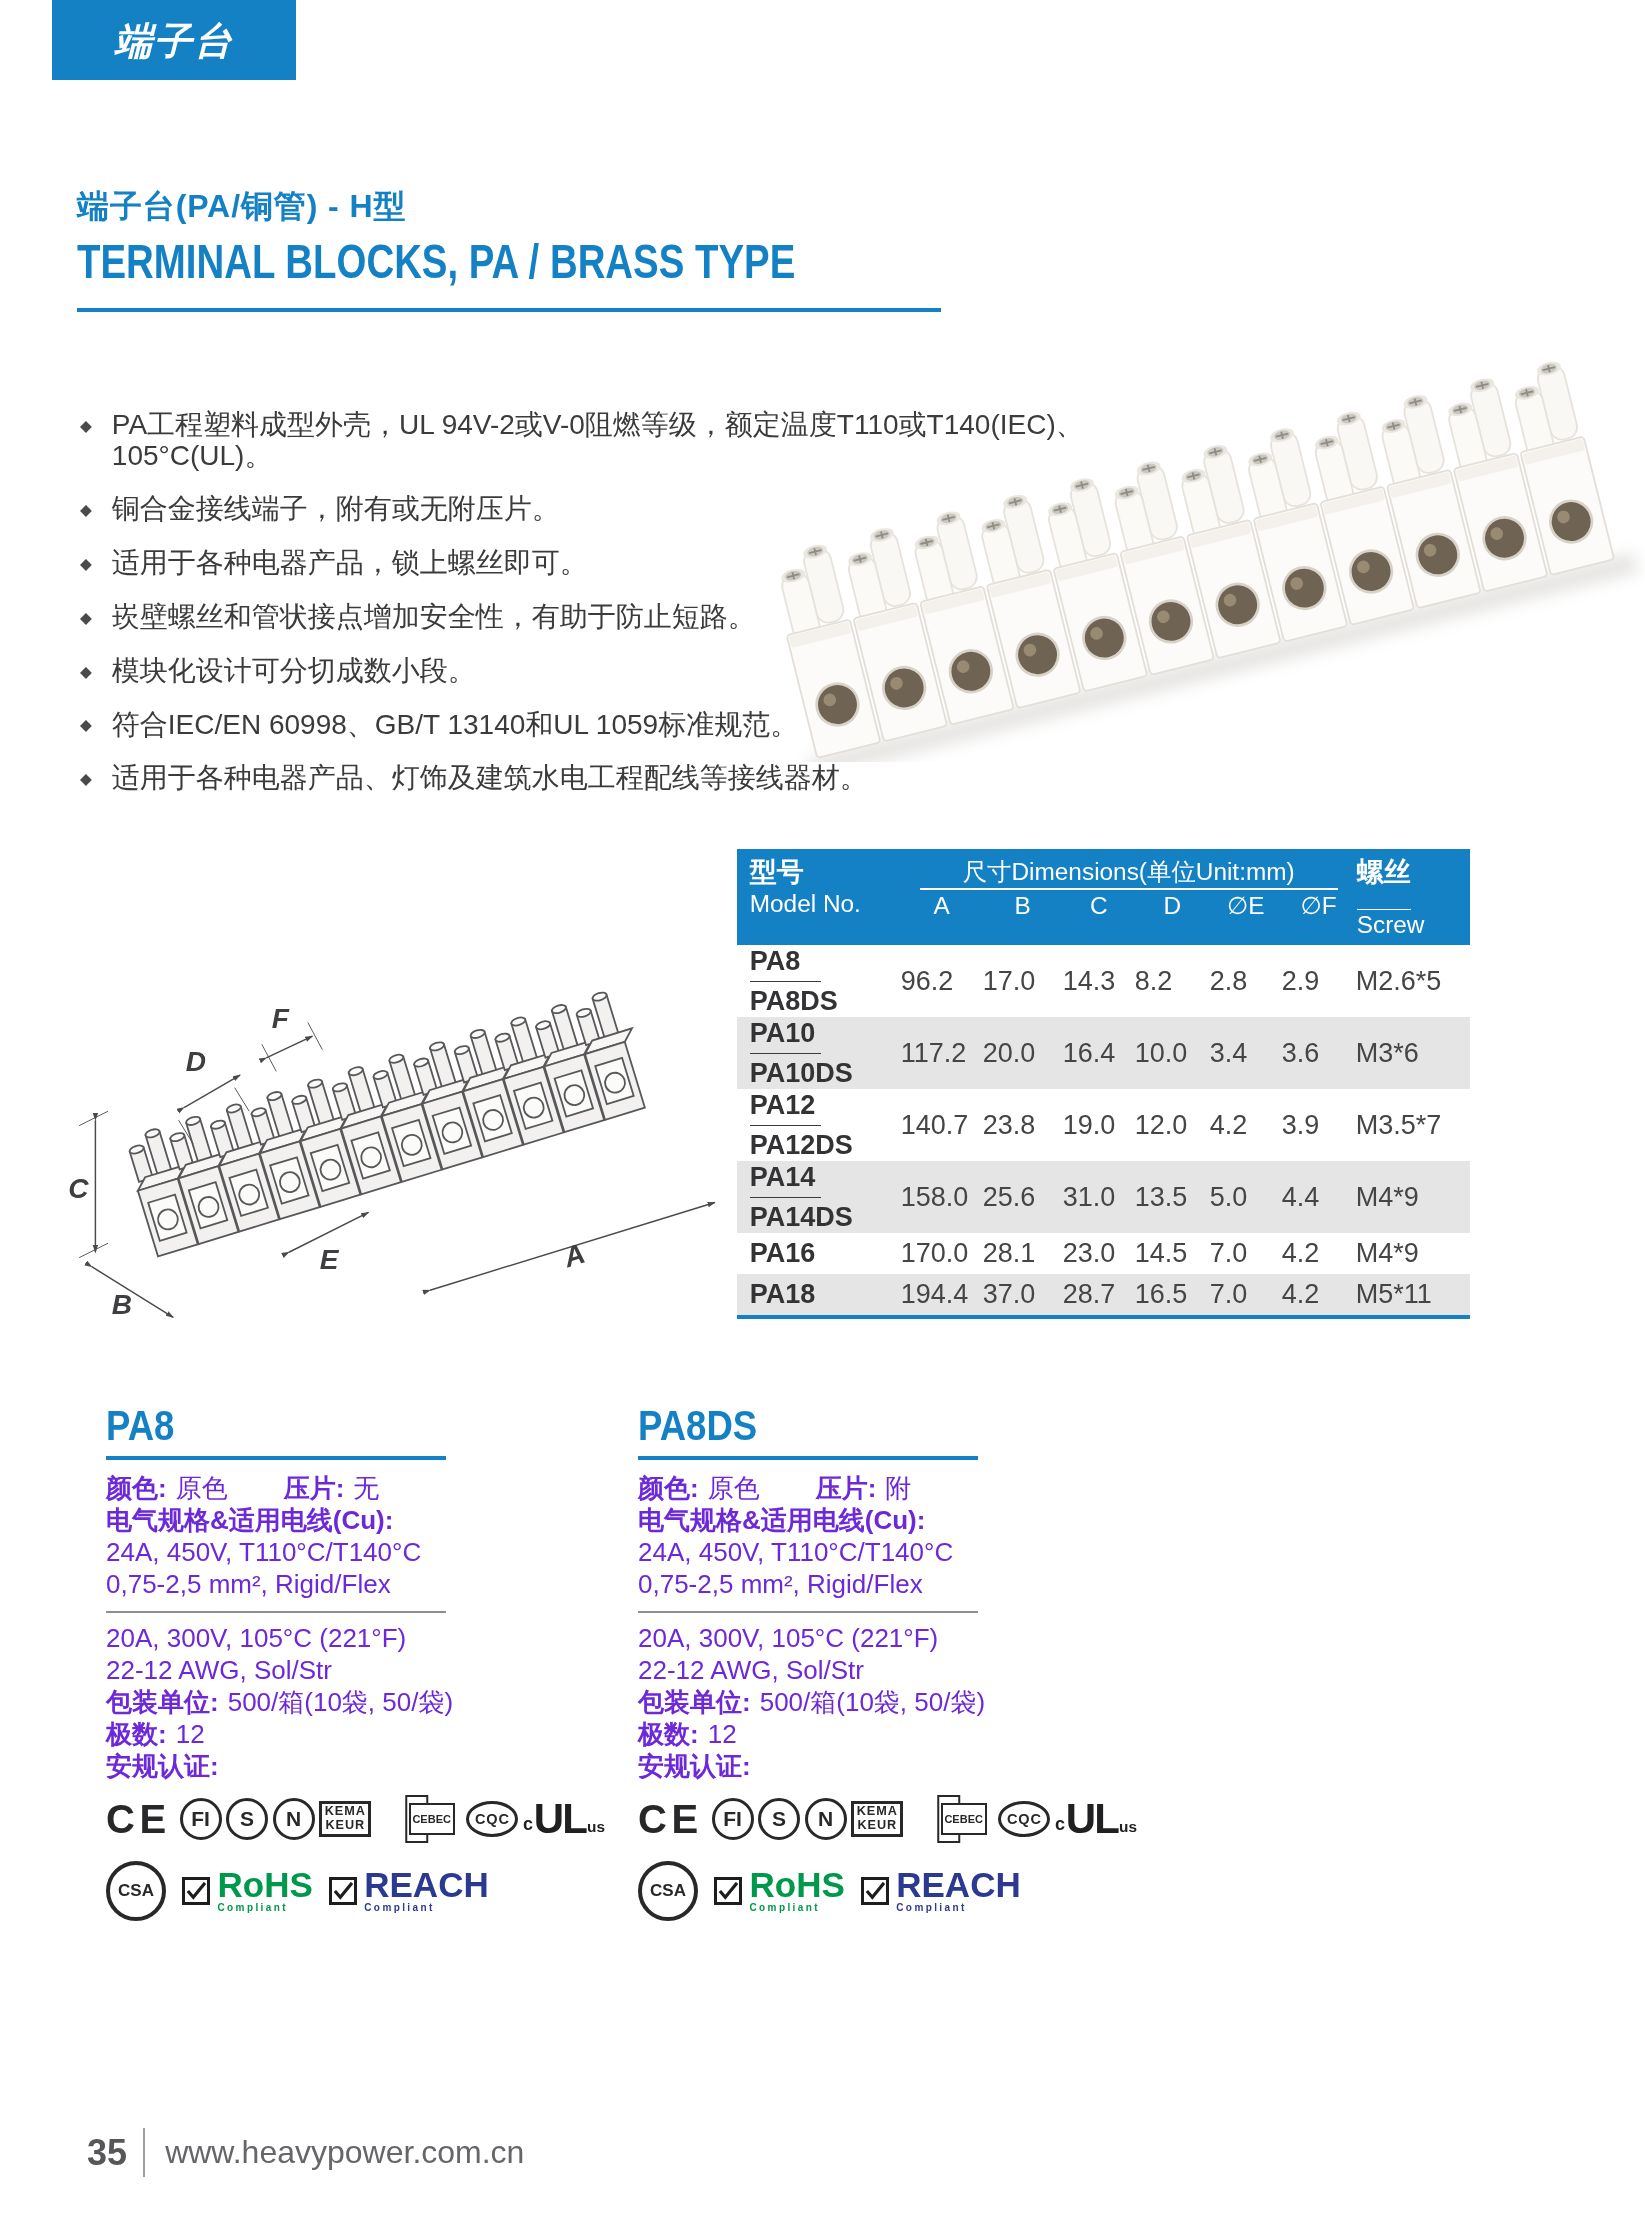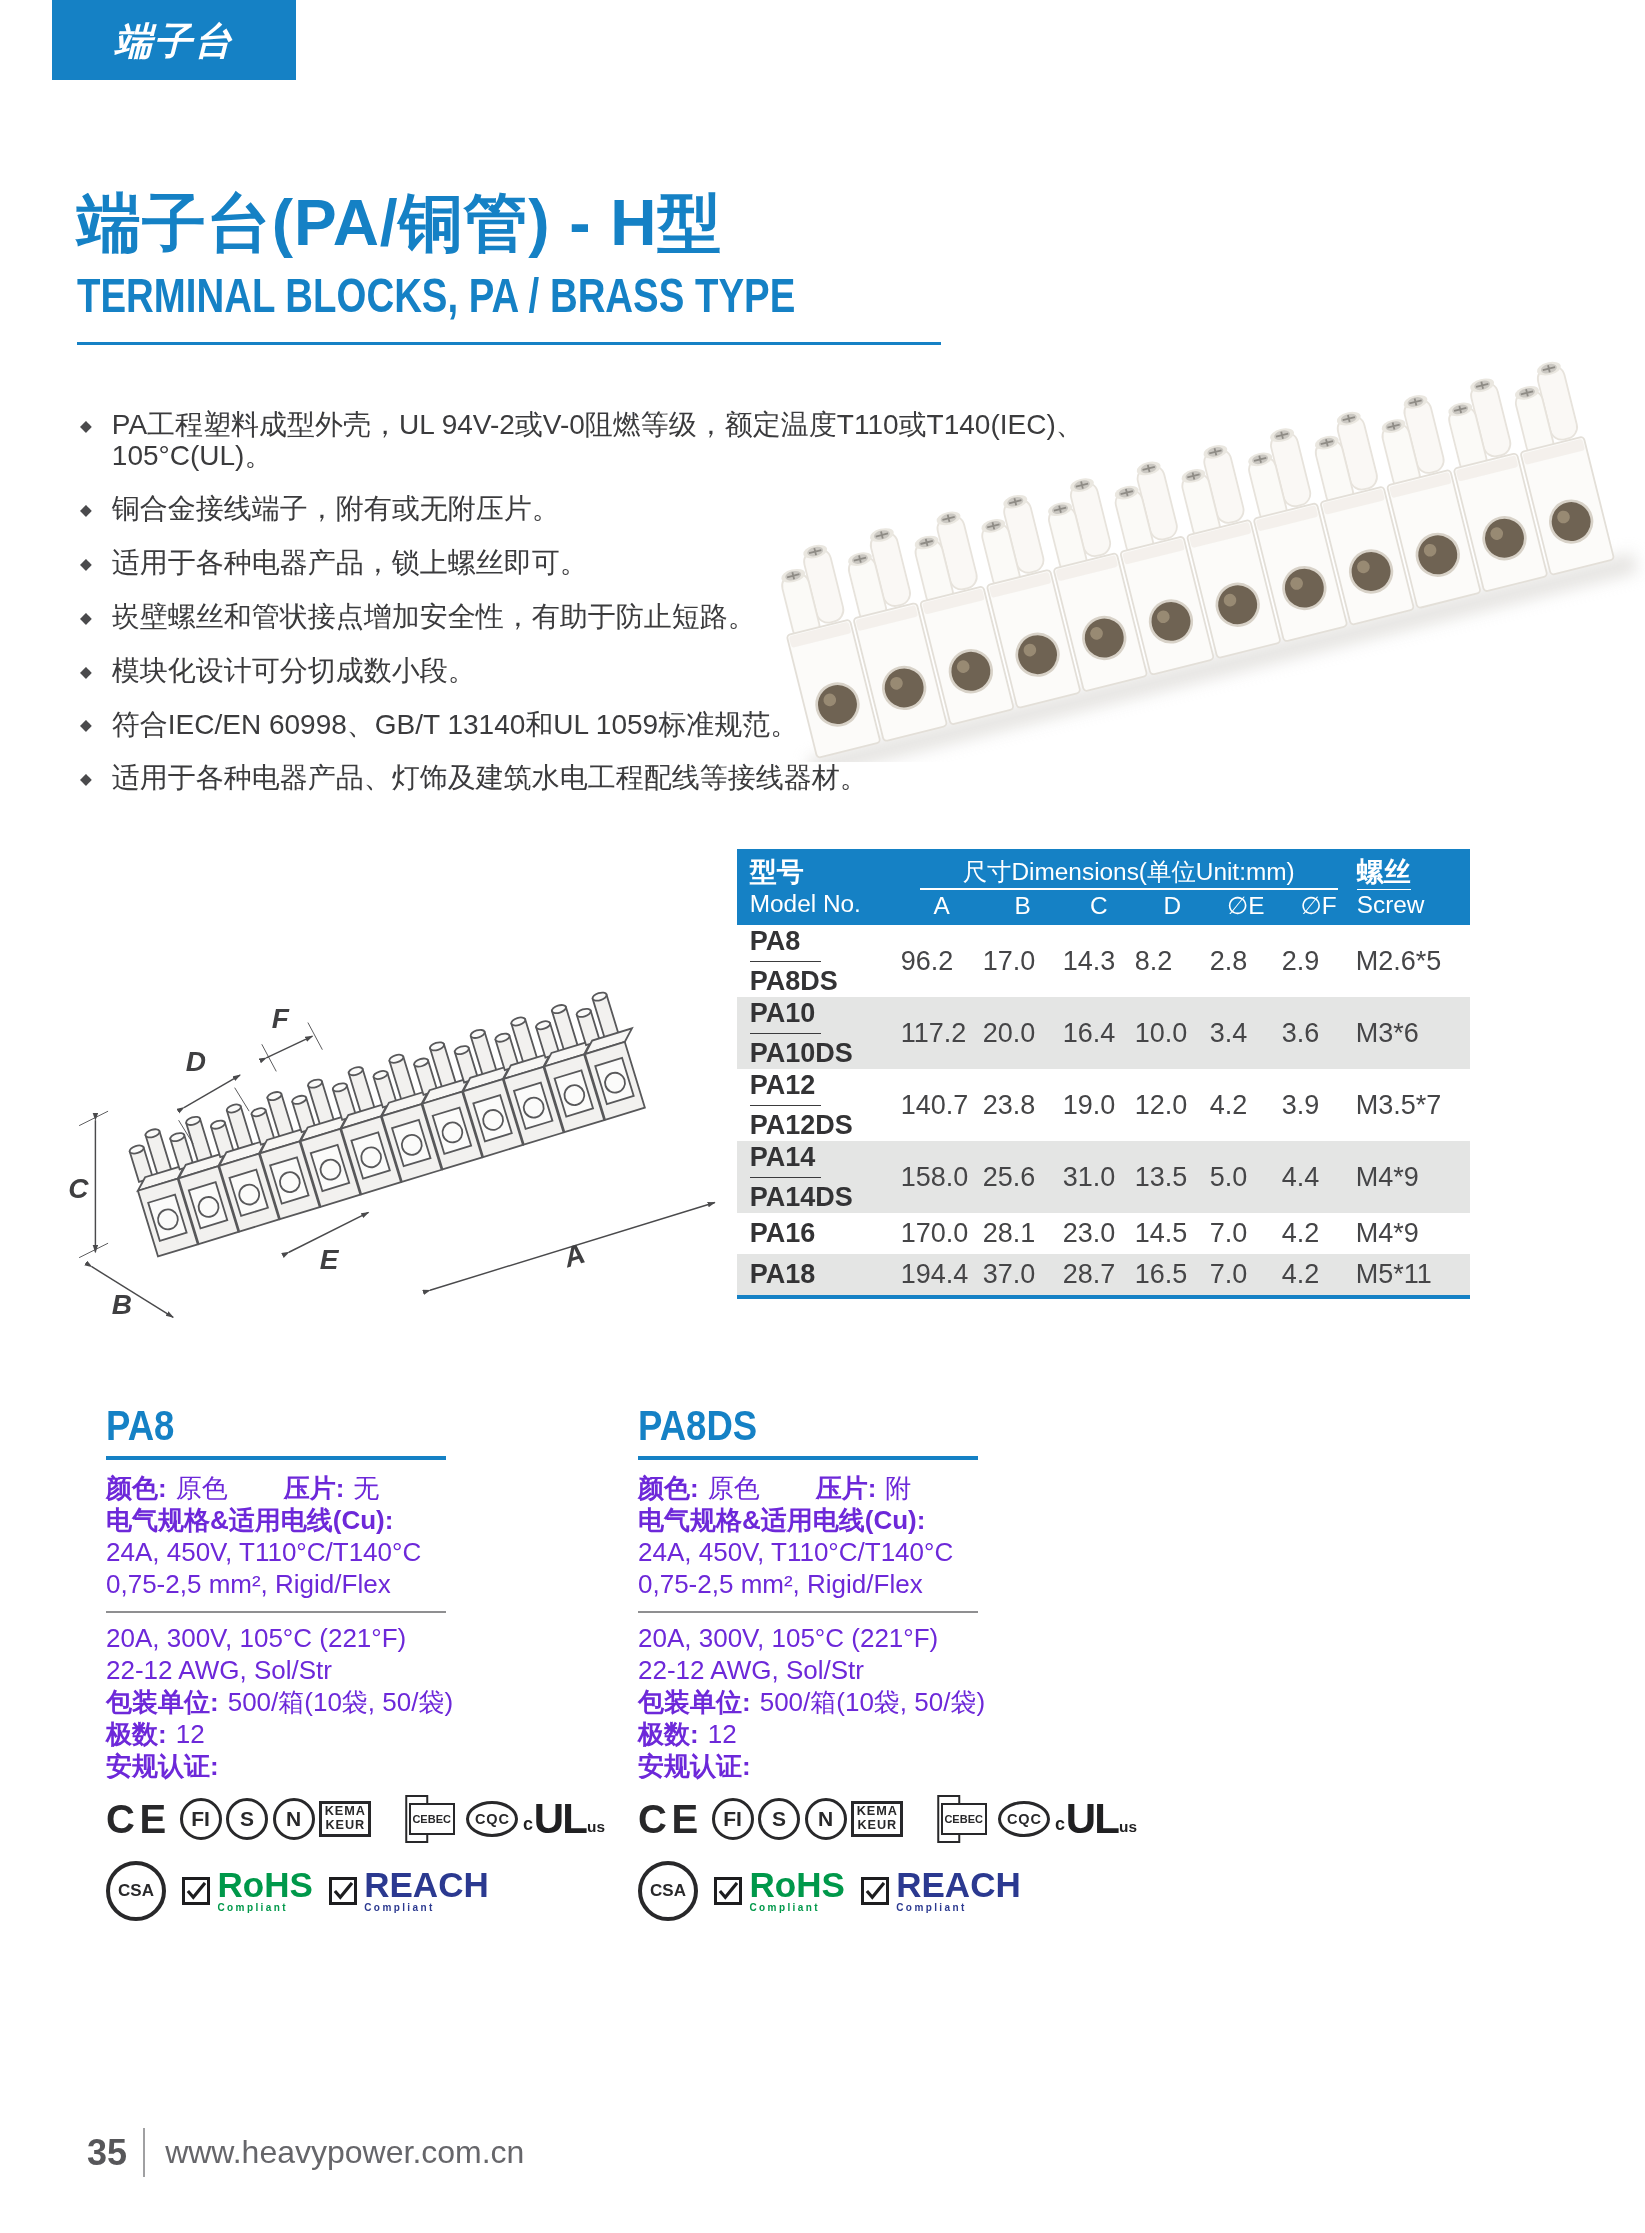--- a/index.html
+++ b/index.html
@@ -9,21 +9,21 @@
     font-family:"Liberation Sans","DejaVu Sans",sans-serif; color:#3b3b3d; overflow:hidden;
   }
   
   .tab {
     position:absolute; left:52px; top:0; width:244px; height:80px; background:#1581c5;
     color:#fff; font-size:38px; font-weight:700; display:flex; align-items:center; justify-content:center;
     padding-top:3.6px; letter-spacing:1.8px;font-style:italic;
   }
   
   .hdr { position:absolute; left:77px; top:190px; width:905px; }
-  .hdr h1 { color:#1581c5; font-size:64px; font-weight:800; line-height:1.05; letter-spacing:0.9px; }
+  .hdr h1 { color:#1581c5; font-size:32px; font-weight:800; line-height:1.05; letter-spacing:0.9px; }
   .hdr h2 { color:#1581c5; font-size:48px; font-weight:800; line-height:1.0; margin-top:14.5px;
             transform:scaleX(.8); transform-origin:left center; white-space:nowrap; letter-spacing:0; }
   .title-rule { width:864px; height:3.6px; background:#1581c5; margin-top:22px; }
   
   .photo { position:absolute; left:764px; top:237px; }
   
   .features { position:absolute; left:80px; top:409px; width:1013px; list-style:none; }
   .features li { display:flex; align-items:flex-start; font-size:28px; line-height:31px; margin-bottom:22px; color:#3b3b3d; }
   .features .diam { font-size:15.4px; line-height:31px; color:#4a4a4c; margin-right:20px; margin-top:0.9px; }
   
@@ -32,21 +32,21 @@
   
   .dtable { position:absolute; left:737px; top:849px; width:733px; }
   .thead { background:#1581c5; color:#fff; display:grid; grid-template-columns:151px 456px 1fr;
            padding:7.2px 0 6.3px 12.7px; }
   .th-zh { font-size:27px; font-weight:700; line-height:33px; }
   .th-en { font-size:24.4px; font-weight:400; line-height:29px; }
   .dims-title { font-size:24.4px; text-align:center; line-height:31px; }
   .dims-rule { width:418px; height:1.8px; background:#fff; margin:0.9px auto 1.8px auto; }
   .dim-letters { display:grid; grid-template-columns:82px 80px 72px 75px 72px 74px; }
   .dim-letters span { font-size:24.4px; text-align:center; line-height:27px; }
-  .screw-zh { display:inline-block; border-bottom:1.8px solid #fff; padding-bottom:0; }
+  .screw-zh { display:inline-block; border-bottom:1.8px solid #fff; padding-bottom:20px; }
   .trow { display:grid; grid-template-columns:151px 82px 80px 72px 75px 72px 74px 1fr;
           padding-left:12.7px; align-items:center; min-height:72px; }
   .trow.single { min-height:41px; }
   .trow.shade { background:#e4e5e4; }
   .mwrap { display:flex; flex-direction:column; justify-content:center; }
   .mname { font-size:27px; font-weight:700; color:#333335; line-height:31px; }
   .msep { width:71px; height:1.8px; background:#3b3b3d; margin:3.6px 0; }
   .tnum, .tscrew { font-size:27px; color:#454547; }
   .tbar { height:3.6px; background:#1581c5; }
   

